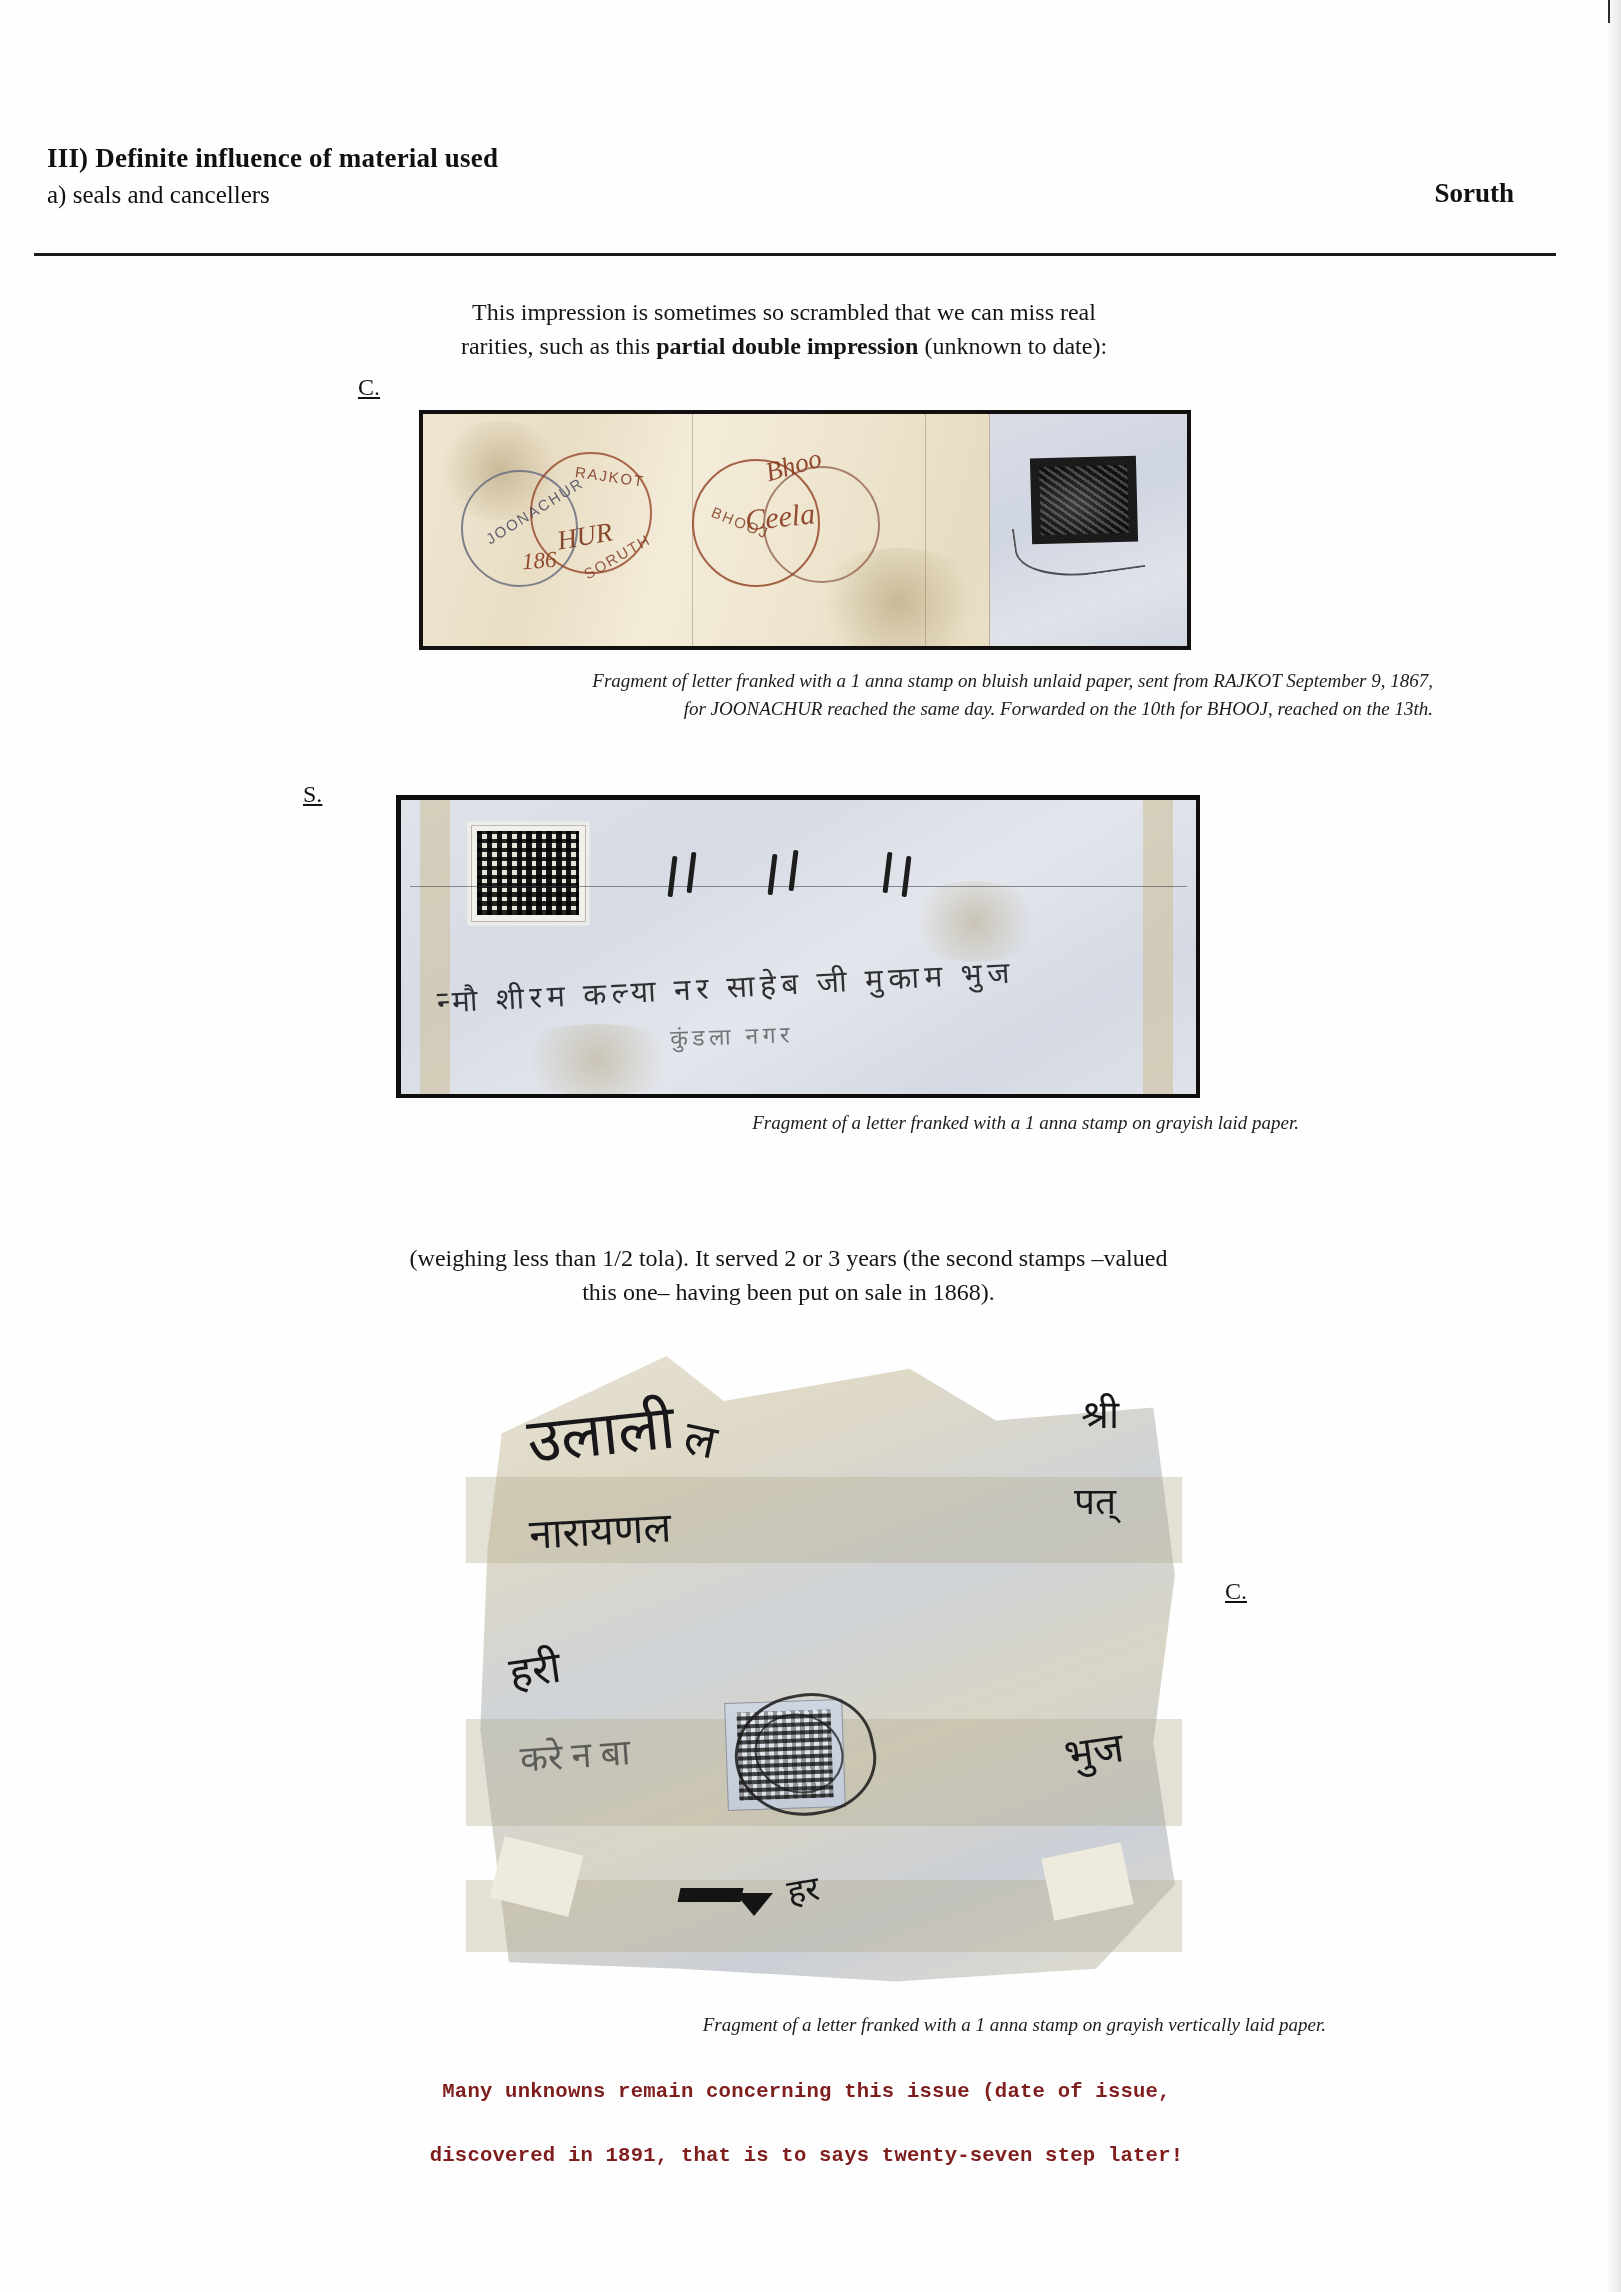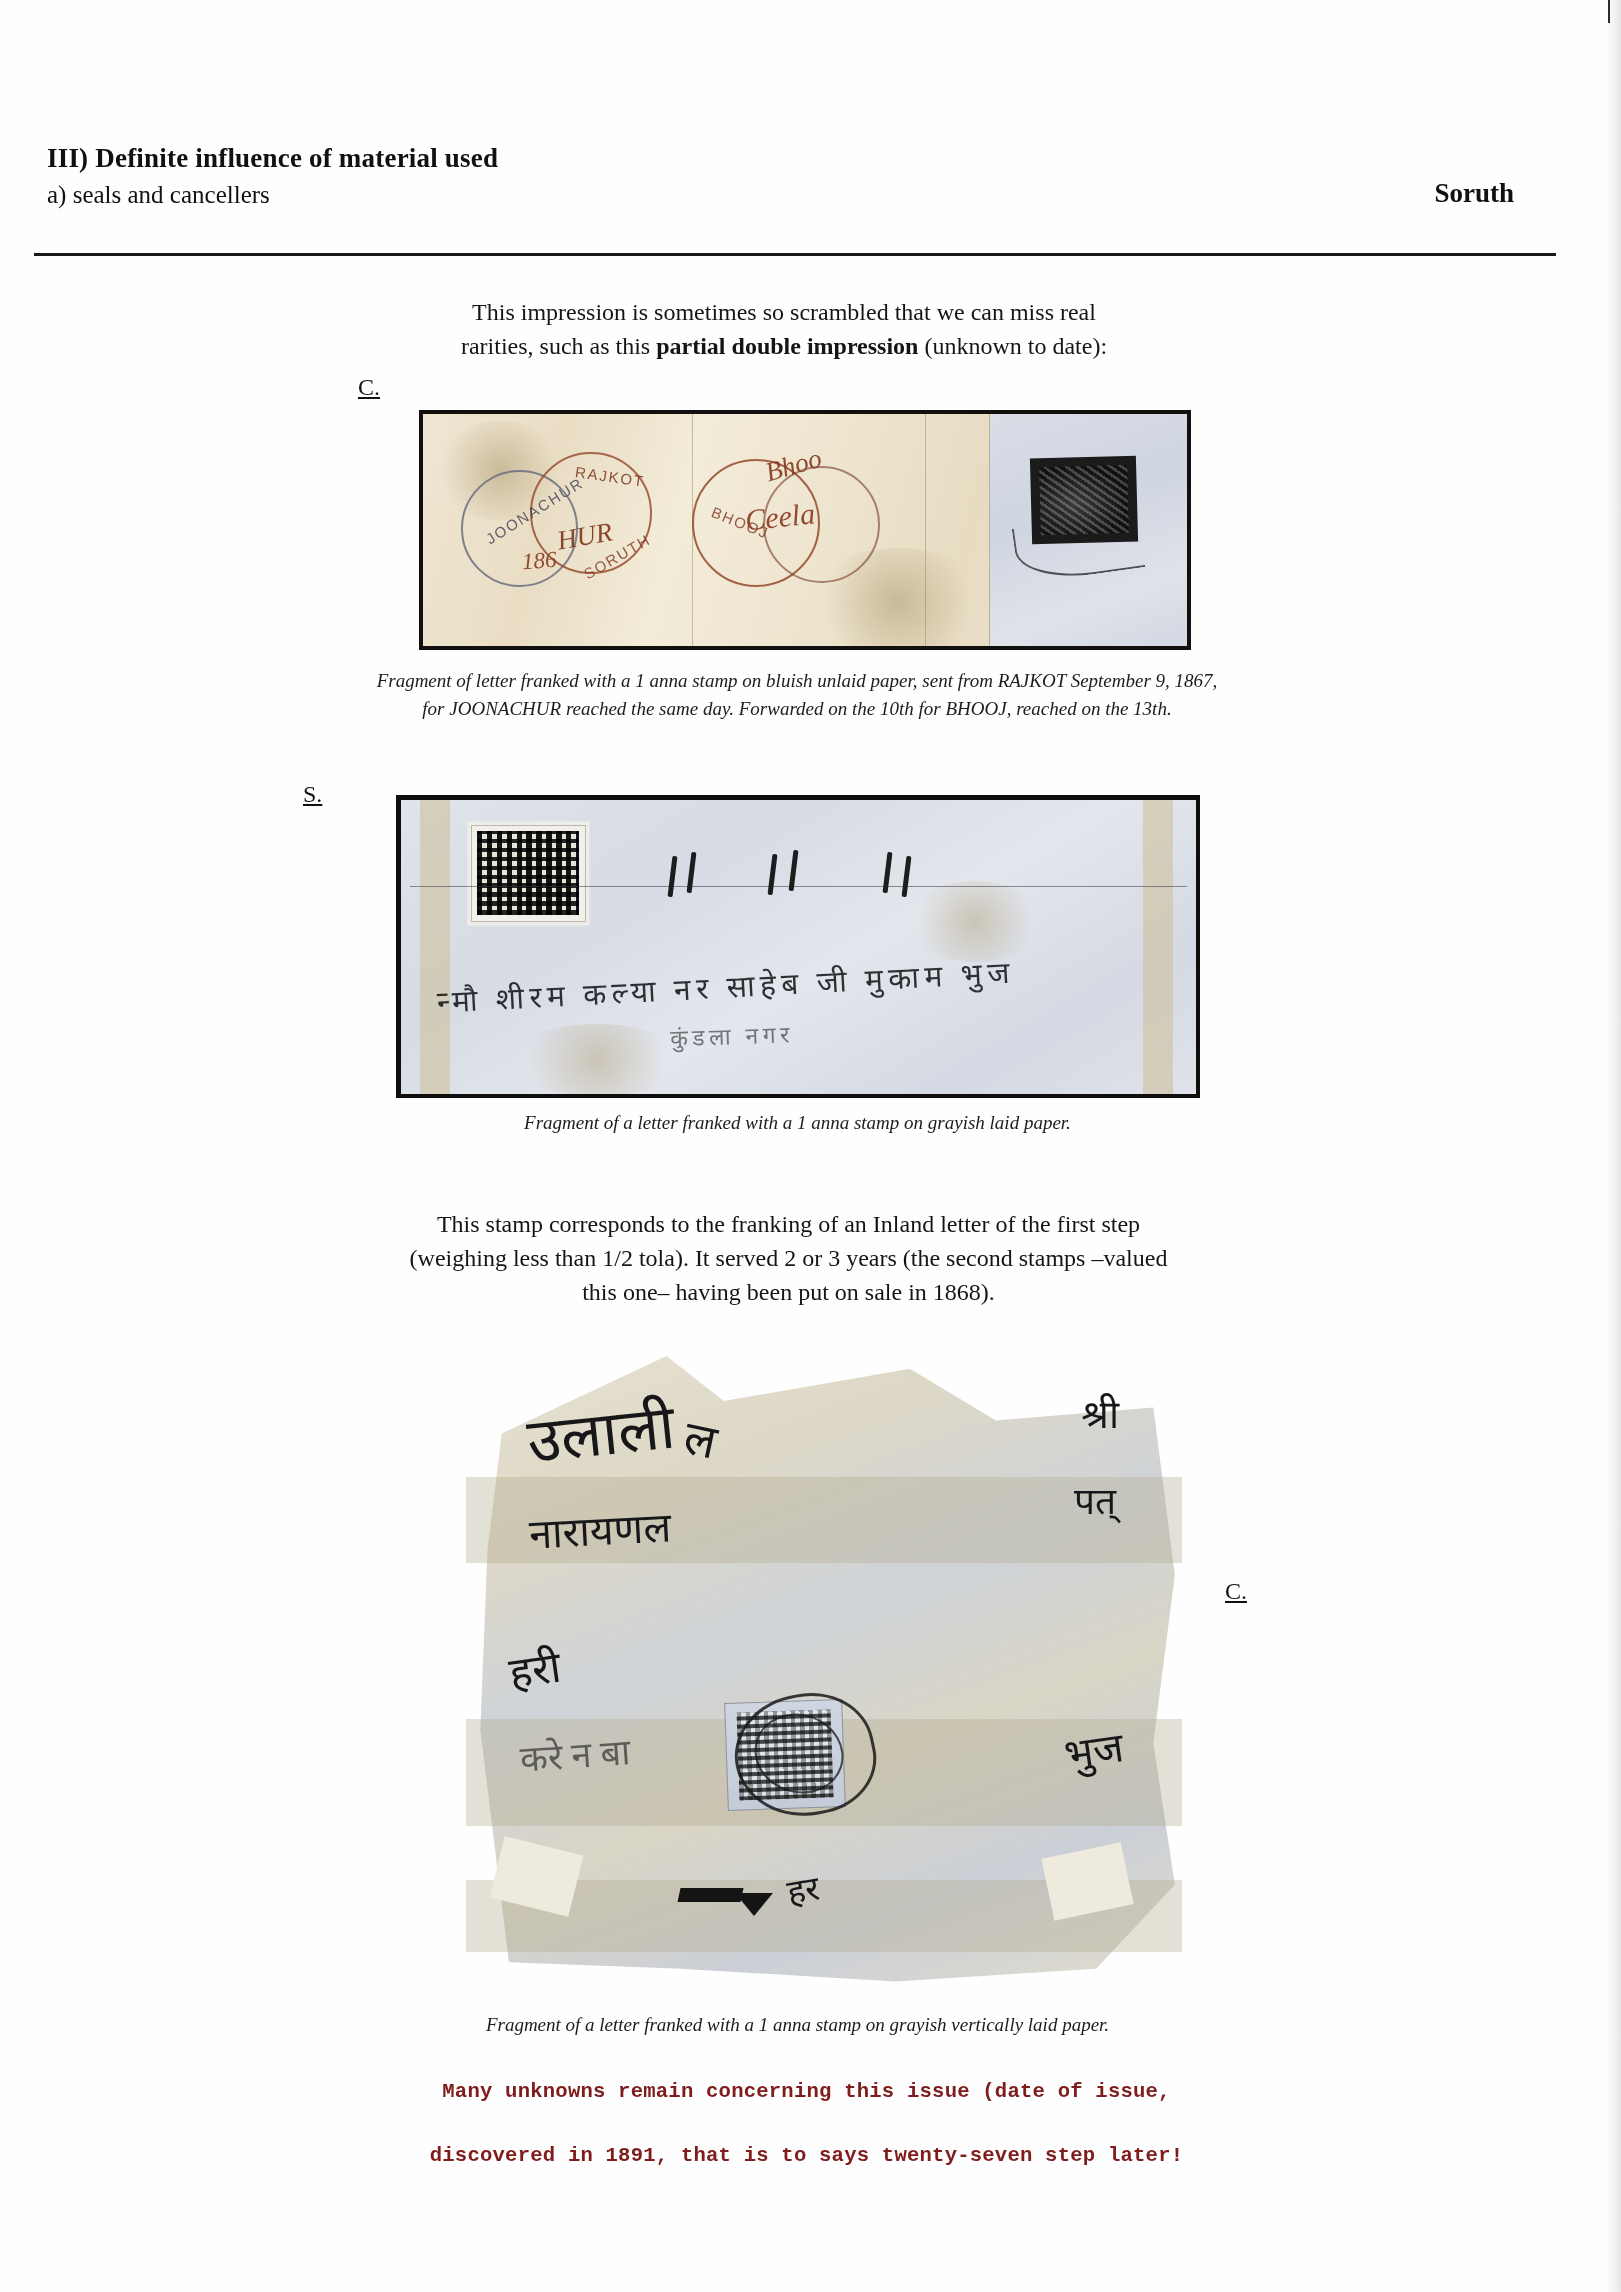--- a/index.html
+++ b/index.html
@@ -100,21 +100,21 @@
     font-size: 20.6px;
     line-height: 1.55;
     font-weight: bold;
     color: #7f1d1d;
     letter-spacing: 0.2px;
   }
 
   
   .caption {
     position: absolute;
-    text-align: center;
+    text-align: right;
     font-style: italic;
     font-family: "Liberation Serif", serif;
     font-size: 19px;
     line-height: 1.45;
     color: #1c1c1c;
   }
   .cap1 { left: 161px; top: 667px; width: 1272px; }
   .cap2 { left: 296px; top: 1109px; width: 1003px; }
   .cap3 { left: 269px; top: 2011px; width: 1057px; }
 
@@ -477,21 +477,21 @@
       <div class="i2-tick" style="left:503px; top:56px;"></div>
 
       <div class="i2-script">न्मौ शीरम कल्या नर साहेब जी मुकाम भुज</div>
       <div class="i2-script2">कुंडला नगर</div>
     </div>
   </div>
 
   <div class="caption cap2">Fragment of a letter franked with a 1 anna stamp on grayish laid paper.</div>
 
   <div class="para midtext">
-    <span>This stamp corresponds to the franking of an Inland letter of the first step</span><br>
+    <br>
     <span>(weighing less than 1/2 tola). It served 2 or 3 years (the second stamps –valued</span><br>
     <span>this one– having been put on sale in 1868).</span>
   </div>
 
   <div class="sidelabel lbl-c2">
     <u>C.</u>
   </div>
 
   <div class="item3">
     <div class="i3-shape"></div>

